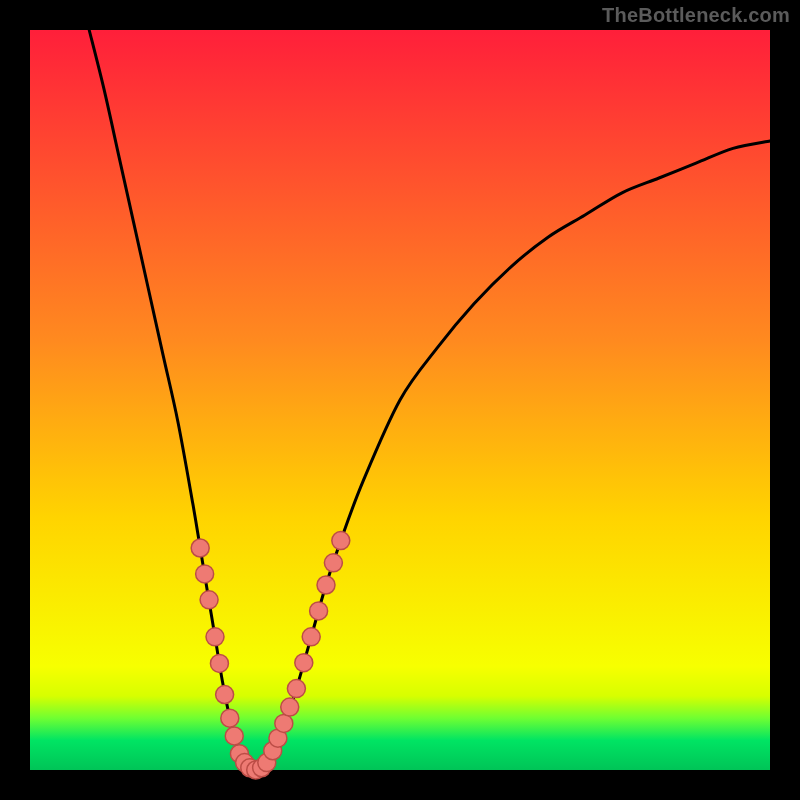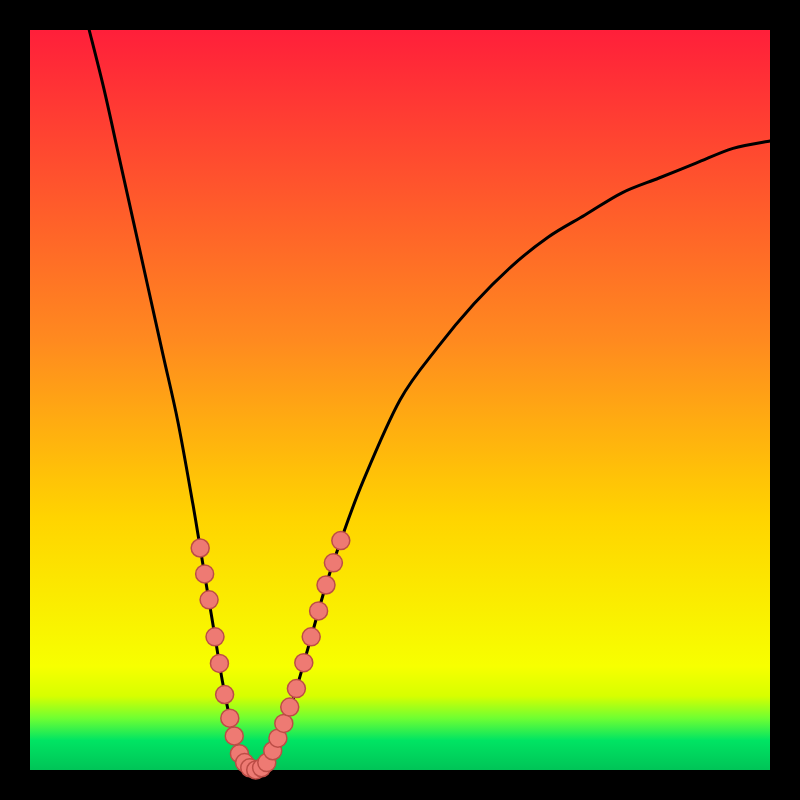--- a/index.html
+++ b/index.html
@@ -70,13 +70,14 @@
         <circle cx="289.74" cy="707.1" r="9" fill="#ee7a73" stroke="#bc4d46" stroke-width="1.5"></circle>
         <circle cx="296.4" cy="688.6" r="9" fill="#ee7a73" stroke="#bc4d46" stroke-width="1.5"></circle>
         <circle cx="303.8" cy="662.7" r="9" fill="#ee7a73" stroke="#bc4d46" stroke-width="1.5"></circle>
         <circle cx="311.2" cy="636.8" r="9" fill="#ee7a73" stroke="#bc4d46" stroke-width="1.5"></circle>
         <circle cx="318.6" cy="610.9" r="9" fill="#ee7a73" stroke="#bc4d46" stroke-width="1.5"></circle>
         <circle cx="326" cy="585" r="9" fill="#ee7a73" stroke="#bc4d46" stroke-width="1.5"></circle>
         <circle cx="333.4" cy="562.8" r="9" fill="#ee7a73" stroke="#bc4d46" stroke-width="1.5"></circle>
         <circle cx="340.8" cy="540.6" r="9" fill="#ee7a73" stroke="#bc4d46" stroke-width="1.5"></circle>
       </g>
     </svg>
+  <div class="watermark">TheBottleneck.com</div>
 </div>
 
 </body></html>

